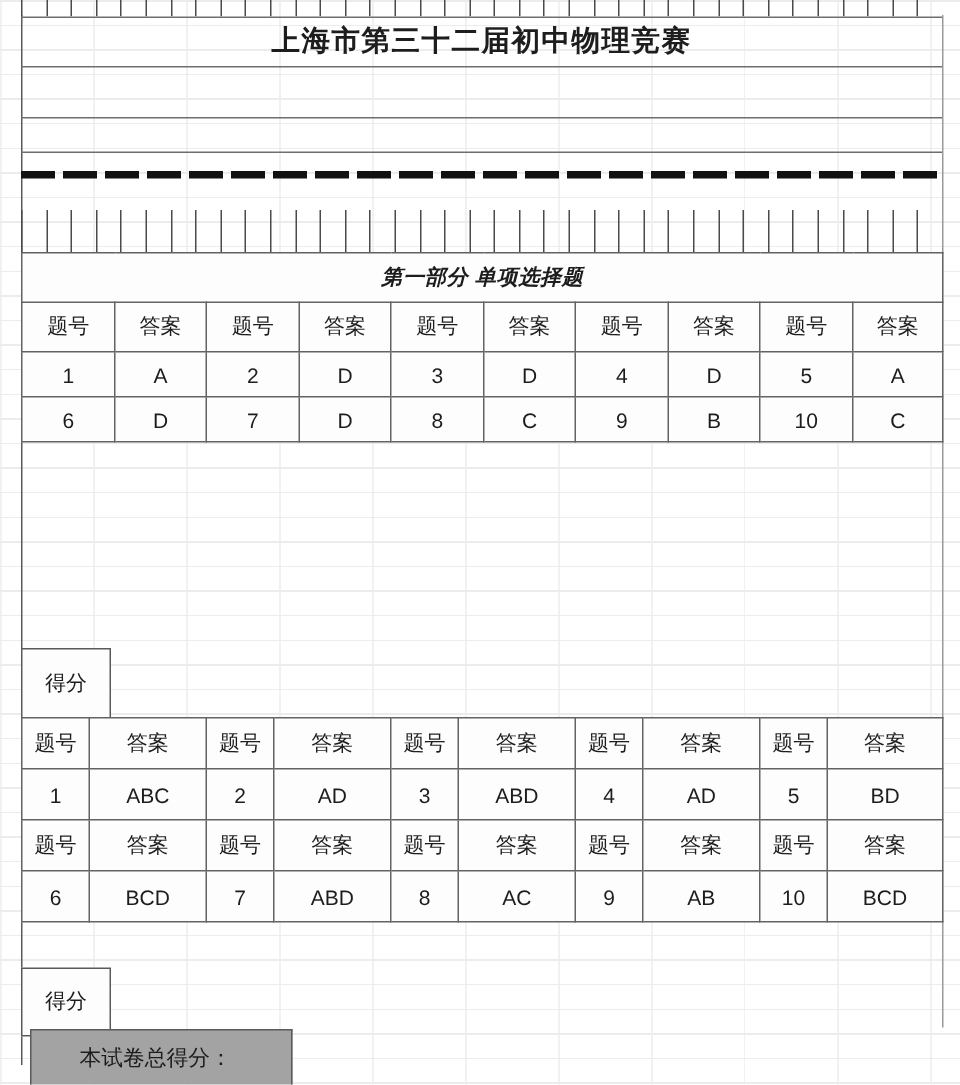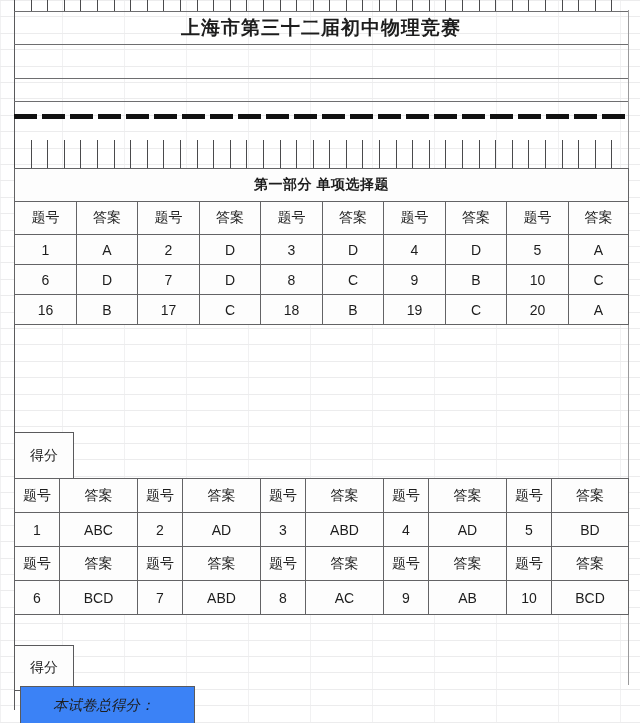--- a/index.html
+++ b/index.html
@@ -119,20 +119,21 @@
     color: #1d1d1d;
     background: #fdfdfd;
   }
   td.section-head {
     font-weight: bold;
     font-size: 15px;
     letter-spacing: 0.5px;
     border-left: none;
     border-right: none;
     border-top: none;
+    font-style: italic;
   }
   td.col-head {
     font-size: 14.5px;
   }
   td.ans { font-size: 14.5px; }
 
   #table-section1 { left: 14px; top: 168px; width: 614px; }
   #table-section1 td { height: 27px; }
   #table-section1 td.section-head { height: 30px; }
   #table-section1 td.col-head { height: 30px; }
@@ -155,27 +156,26 @@
   #score-box-2 { left: 14px; top: 645px; width: 58px; height: 44px; }
 
   #total-score-box {
     position: absolute;
     left: 20px;
     top: 686px;
     width: 175px;
     height: 37px;
     border: 1px solid #5a5a5c;
     border-bottom: none;
-    background: #3b82f6;
+    background: #a3a3a3;
     display: flex;
     align-items: center;
     padding-left: 32px;
     box-sizing: border-box;
     font-size: 14.5px;
-    font-style: italic;
   }
 </style>
 </head>
 <body>
 
 <div id="sheet-grid"></div>
 
 <div id="left-margin-rule"></div>
 <div id="right-margin-rule"></div>
 
@@ -315,32 +315,20 @@
         <td class="ans">D</td>
         <td class="">7</td>
         <td class="ans">D</td>
         <td class="">8</td>
         <td class="ans">C</td>
         <td class="">9</td>
         <td class="ans">B</td>
         <td class="">10</td>
         <td class="ans">C</td>
       </tr>
-      <tr>
-        <td class="">16</td>
-        <td class="ans">B</td>
-        <td class="">17</td>
-        <td class="ans">C</td>
-        <td class="">18</td>
-        <td class="ans">B</td>
-        <td class="">19</td>
-        <td class="ans">C</td>
-        <td class="">20</td>
-        <td class="ans">A</td>
-      </tr>
     </tbody>
 </table>
 
 <div class="score-box" id="score-box-1">得分</div>
 
 <table class="answer-table" id="table-section2">
   <colgroup>
     <col style="width:45px">
       <col style="width:78px">
     <col style="width:45px">

